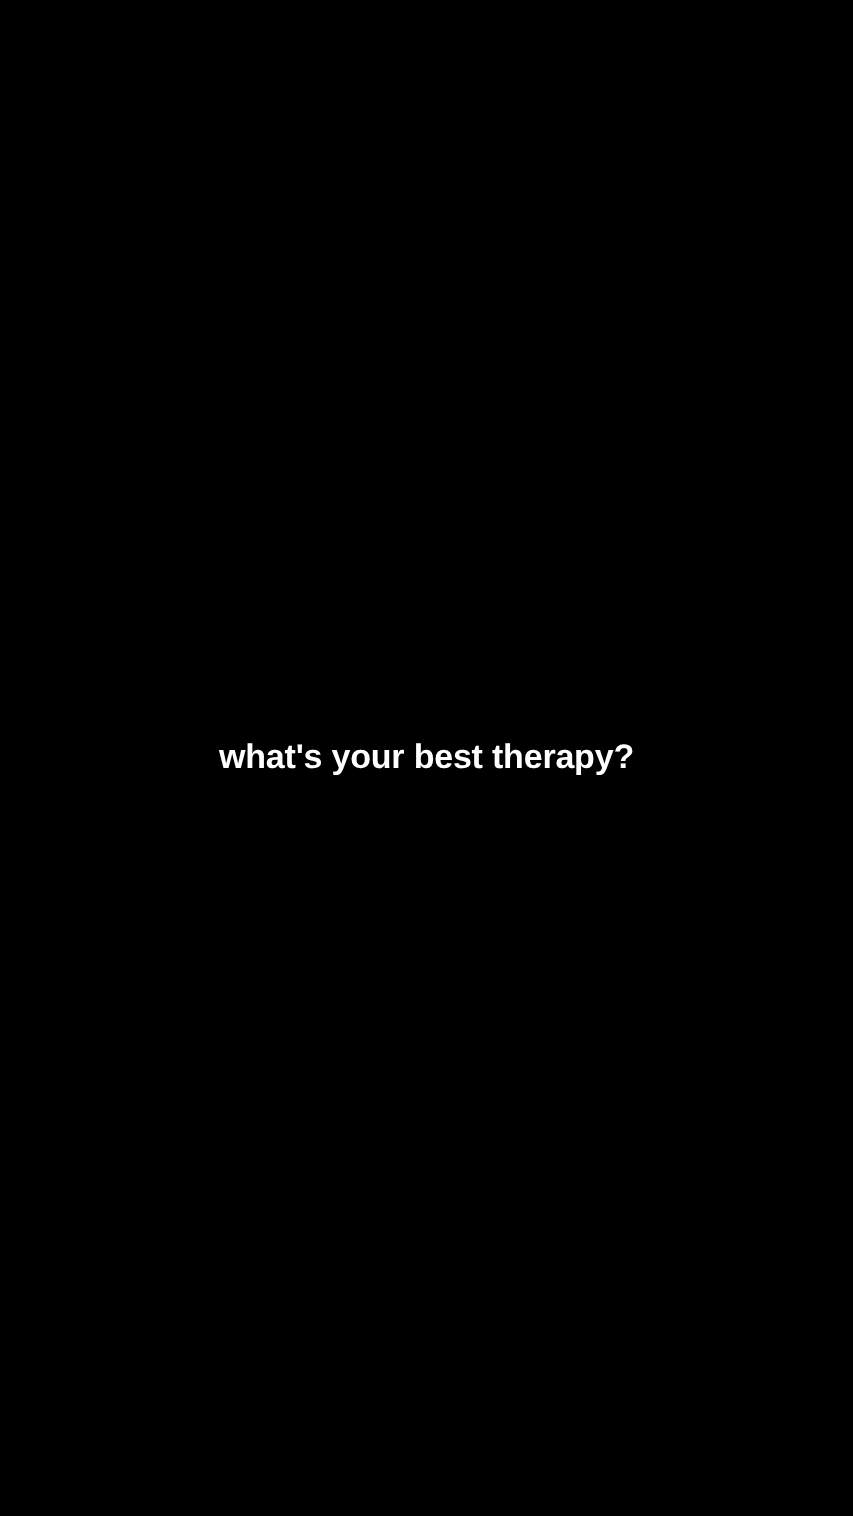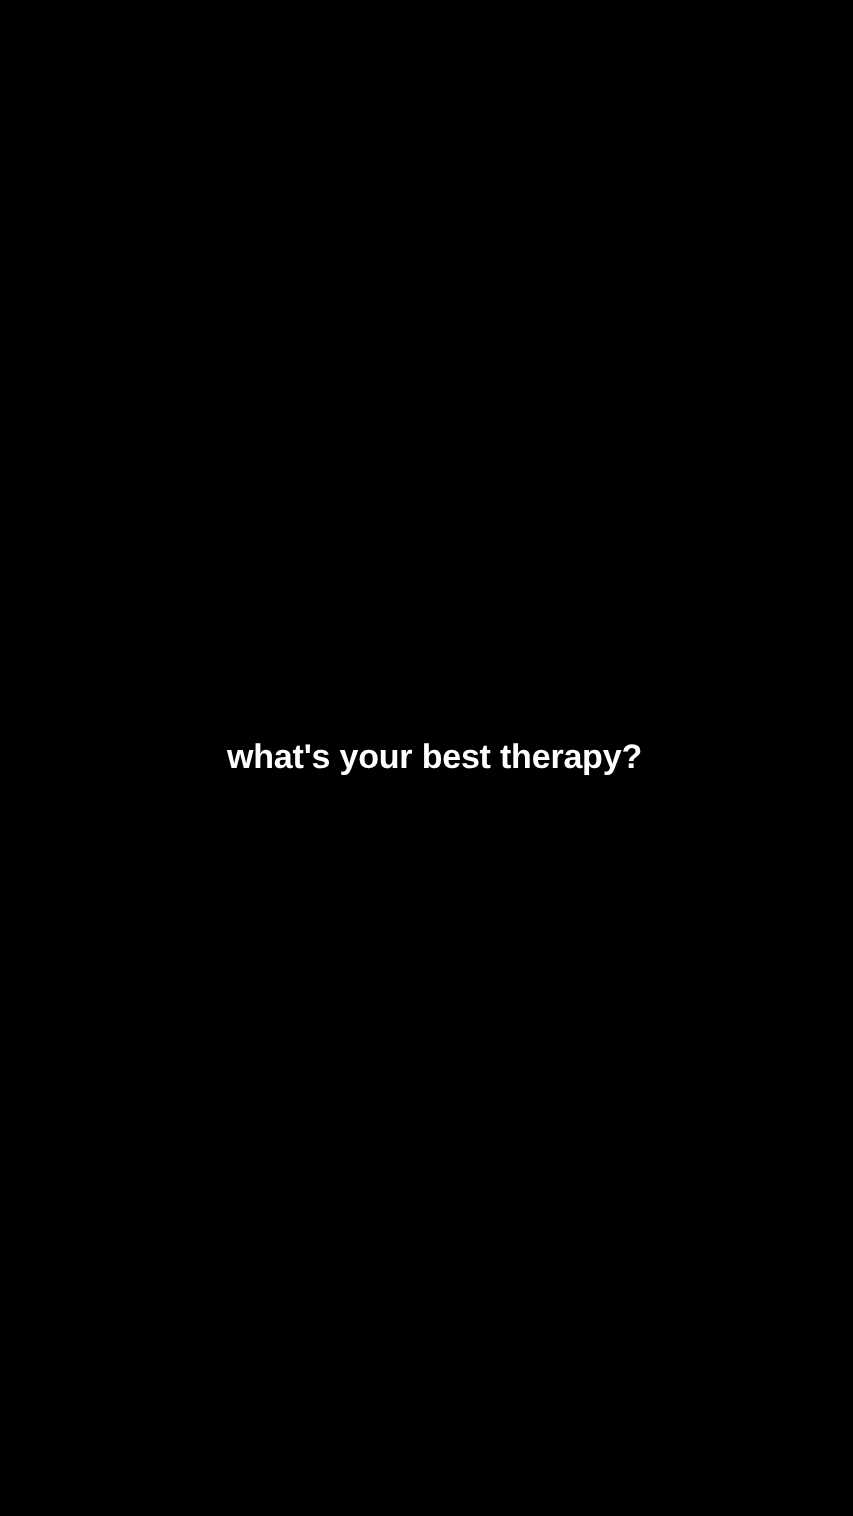--- a/index.html
+++ b/index.html
@@ -20,21 +20,21 @@
     position: relative;
     width: 853px;
     height: 1516px;
     background-color: #000000;
     overflow: hidden;
   }
 
   
   #caption-block {
     position: absolute;
-    left: 16px;
+    left: 8px;
     top: 724px;
     width: 837px;
     height: 66px;
     display: flex;
     align-items: center;
     justify-content: center;
     text-align: left;
   }
 
   #caption-text {

